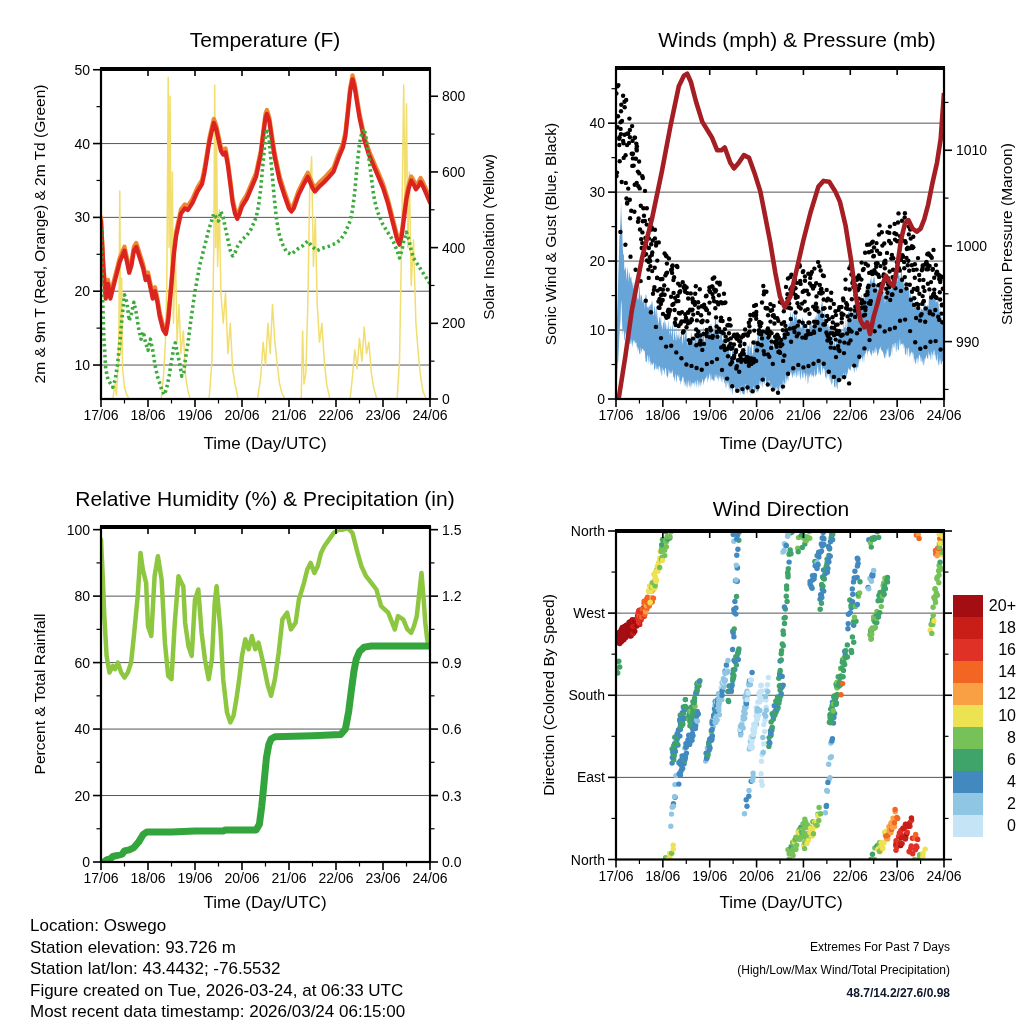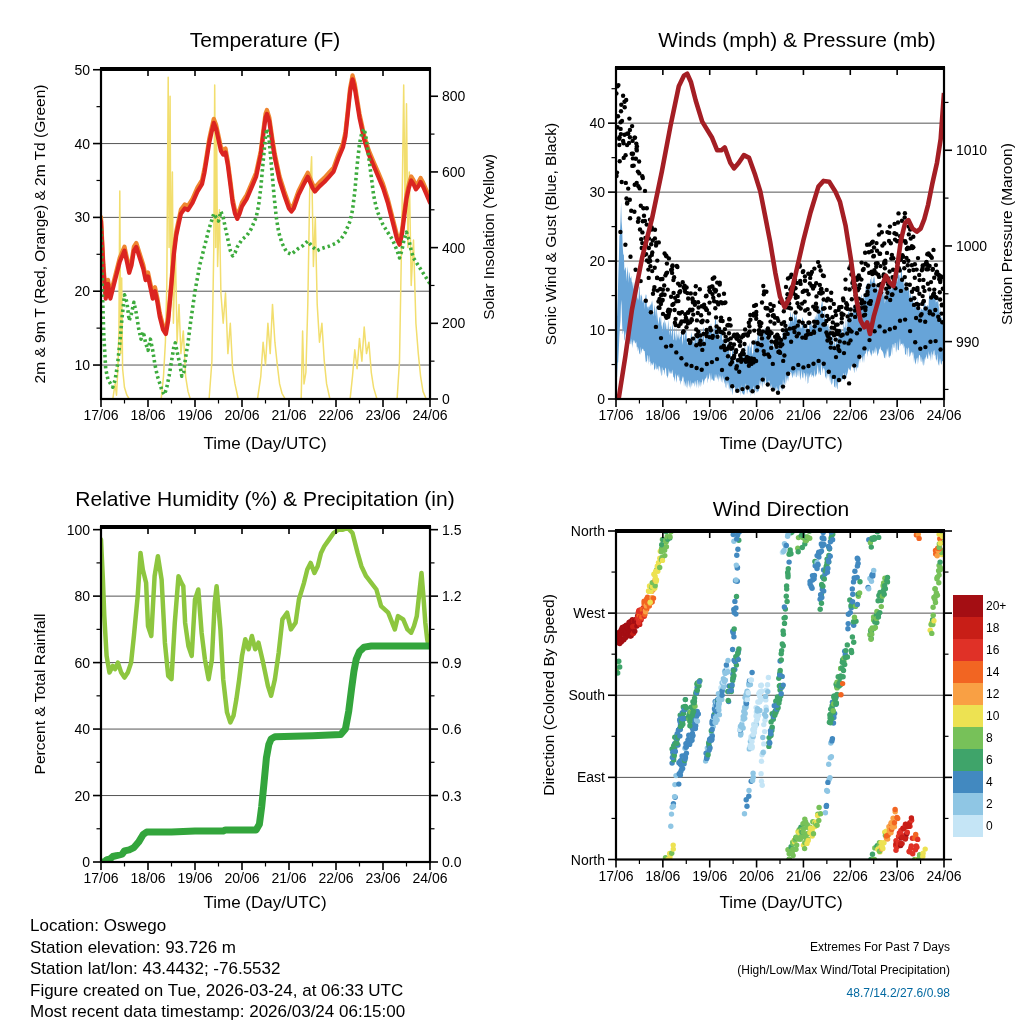--- a/index.html
+++ b/index.html
@@ -5,24 +5,24 @@
   html,body{margin:0;padding:0;background:#fff;}
   #fig{position:relative;width:1024px;height:1024px;background:#fff;overflow:hidden;
        font-family:"Liberation Sans",sans-serif;color:#000;}
   #cv{position:absolute;left:0;top:0;}
   .abs{position:absolute;}
   .title{font-size:21px;text-align:center;white-space:nowrap;}
   .xlab{font-size:17px;text-align:center;white-space:nowrap;}
   .ylab{font-size:15.5px;white-space:nowrap;transform:translate(-50%,-50%) rotate(-90deg);}
   .legend-title{font-size:15px;}
   .swatch{width:30px;height:22px;}
-  .leglbl{height:22px;line-height:22px;font-size:12px;}
+  .leglbl{height:22px;line-height:22px;font-size:16px;text-align:right;}
   .footL{font-size:17px;line-height:21.6px;white-space:nowrap;}
   .footR{font-size:12px;line-height:23px;text-align:right;white-space:nowrap;}
-  .extremeVals{font-weight:normal;color:#0369a1;}
+  .extremeVals{font-weight:bold;color:#0f172a;}
 </style>
 </head>
 <body>
 
 <div id="fig">
   <svg id="cv" width="1024" height="1024">
       <clipPath id="clT">
         <rect x="101" y="69" width="329" height="330"></rect>
       </clipPath>
       <line x1="101" y1="365.0402684563758" x2="430" y2="365.0402684563758" stroke="#555555" stroke-width="1"></line>

